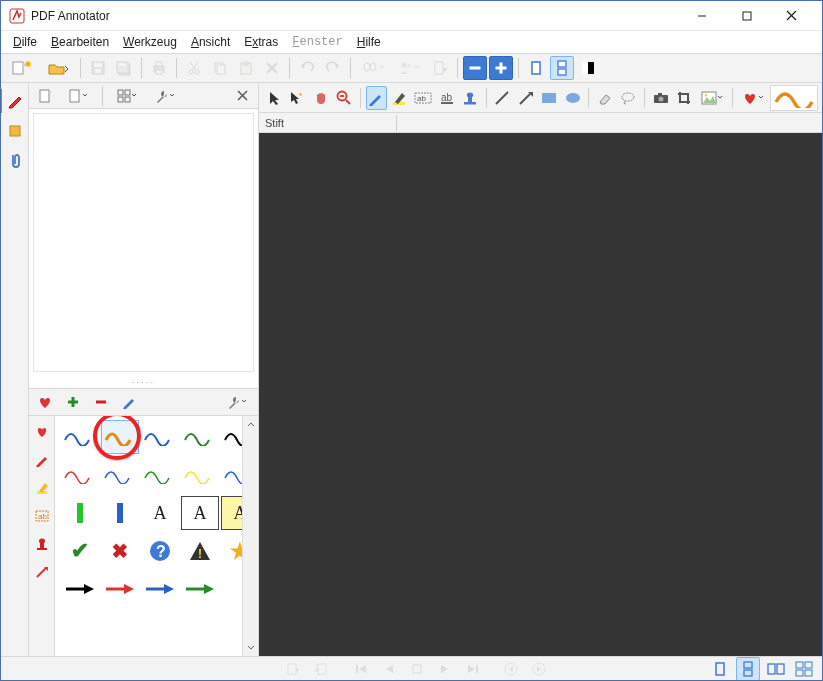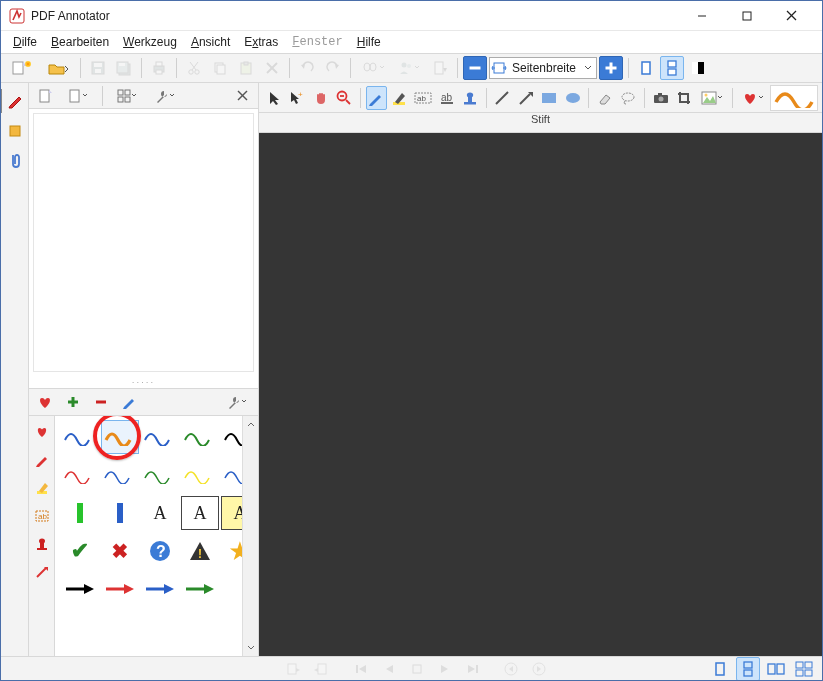--- a/index.html
+++ b/index.html
@@ -59,21 +59,21 @@
   .fav-tile.selected { border:1px solid #7ab5ee; background:#eaf3fd; }
   .fav-tile.framed { border:1px solid #444; }
   .fav-tile.framed.y { background:#fff7a8; }
   .fav-scroll { position:absolute; right:0; top:0; bottom:0; width:16px; background:#f1f1f1; border-left:1px solid #ddd; display:flex; flex-direction:column; align-items:center; justify-content:space-between; }
   .fav-scroll .arr { width:14px; height:16px; display:flex; align-items:center; justify-content:center; color:#666; }
   .ring { position:absolute; width:48px; height:48px; border:4px solid #e22; border-radius:50%; box-shadow: 0 1px 2px rgba(0,0,0,.25); pointer-events:none; }
 
   
   .stage { flex: 1; display:flex; flex-direction:column; min-width:0; }
   .anntoolbar { height: 30px; display:flex; align-items:center; padding:0 4px; background:#f3f3f3; border-bottom:1px solid #d8d8d8; gap:2px; }
-  .toollabelrow { height: 20px; display:flex; align-items:center; background:#f3f3f3; border-bottom:1px solid #d8d8d8; padding: 0 6px; gap: 12px; flex-direction: column; }
+  .toollabelrow { height: 20px; display:flex; align-items:center; background:#f3f3f3; border-bottom:1px solid #d8d8d8; padding: 0 6px; gap: 12px; }
   .toollabelrow .lbl { font-size: 11px; color:#444; }
   .toollabelrow .divider { width:1px; height:16px; background:#cfcfcf; margin-left: 100px; }
   .anntoolbar .right-swatch { margin-left:auto; width:54px; height:26px; background:#fff; border:1px solid #d8d8d8; display:flex; align-items:center; justify-content:center; }
   .canvas { flex:1; background:#353535; }
 
   
   .statusbar { height: 24px; background:#f3f3f3; border-top:1px solid #d8d8d8; display:flex; align-items:center; padding:0 6px; gap:4px; }
   .statusbar .spacer { flex:1; }
 
   .letter { font-family: "Times New Roman", serif; font-size:18px; }
@@ -223,34 +223,20 @@
         <polygon points="11,8 15,8 13,12" fill="#777"></polygon>
       </svg>
     </div>
   <div class="tb-sep"></div>
 
   <div class="tb-btn blue">
       <svg width="14" height="14">
         <rect x="2" y="6" width="10" height="2" fill="#fff"></rect>
       </svg>
     </div>
-  <div class="zoom-combo">
-    <span class="zicon">
-        <svg width="16" height="14">
-          <rect x="3" y="2" width="10" height="10" fill="#fff" stroke="#3b7bd6"></rect>
-          <path d="M1 7 h3 M12 7 h3 M2 5 l-1 2 1 2 M14 5 l1 2 -1 2" stroke="#3b7bd6" fill="none"></path>
-        </svg>
-      </span>
-    <span class="ztext">Seitenbreite</span>
-    <span class="zdrop">
-        <svg width="8" height="6">
-          <path d="M1 1 l3 3 3-3" stroke="#555" fill="none"></path>
-        </svg>
-      </span>
-  </div>
   <div class="tb-btn blue">
       <svg width="14" height="14">
         <rect x="6" y="2" width="2" height="10" fill="#fff"></rect>
         <rect x="2" y="6" width="10" height="2" fill="#fff"></rect>
       </svg>
     </div>
   <div class="tb-sep"></div>
   <div class="tb-btn">
       <svg width="14" height="16">
         <rect x="3" y="2" width="8" height="12" fill="#fff" stroke="#3b7bd6" stroke-width="1.5"></rect>

